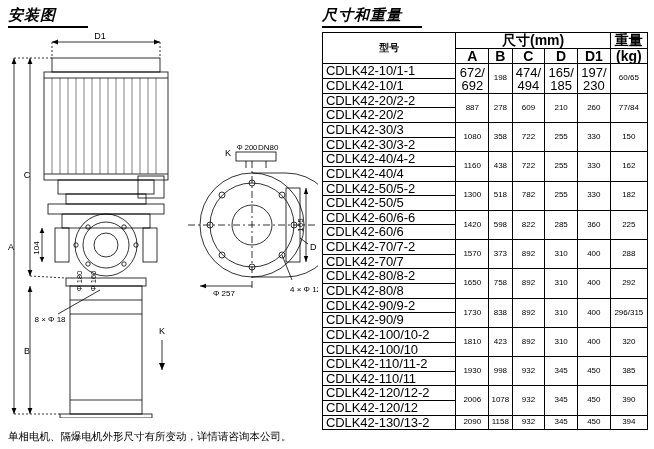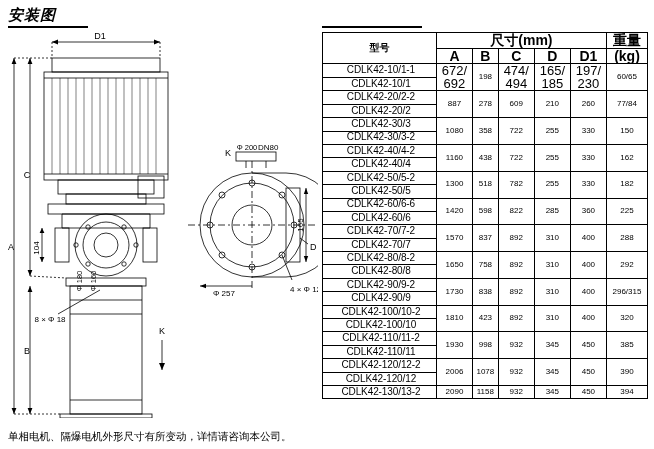--- a/index.html
+++ b/index.html
@@ -30,37 +30,38 @@
   #table-wrap{position:absolute;left:322px;top:32px;width:298px;}
   table{border-collapse:collapse;width:326px;font-size:8px;}
   table td,table th{
     border:1px solid #000;text-align:center;vertical-align:middle;
     padding:0;line-height:1.05;font-weight:normal;
   }
   thead td{font-weight:bold;font-size:14px;height:13px;}
   thead td.model-head{font-size:10px;}
   tbody td{height:12.4px;}
   tbody td.model{
-    text-align:center;padding-left:3px;font-size:10px;letter-spacing:-0.1px;
+    text-align:left;padding-left:3px;font-size:13px;letter-spacing:-0.1px;
   }
   .two-line{line-height:1.0;font-size:13px;}
 
   
   #footnote{
     position:absolute;left:8px;top:430px;font-size:10.5px;white-space:nowrap;font-family:Liberation Mono, monospace;
   }
 </style>
 </head>
 <body>
 
 <div class="page">
 
   <div class="sec-title" id="title-left">安装图</div>
   <div class="rule" id="rule-left"></div>
 
+  <div class="sec-title" id="title-right">尺寸和重量</div>
   <div class="rule" id="rule-right"></div>
 
   <div id="drawing">
     <svg width="318" height="390" viewBox="0 0 318 390" xmlns="http://www.w3.org/2000/svg">
       <g stroke="#000" fill="none" stroke-width="0.8" font-family="Liberation Sans, sans-serif" font-size="8">
 
         <line x1="52" y1="14" x2="160" y2="14"></line>
         <path d="M52 14 l6 -2.4 v4.8 z" fill="#000" stroke="none"></path>
         <path d="M160 14 l-6 -2.4 v4.8 z" fill="#000" stroke="none"></path>
         <text x="100" y="11" font-size="9" fill="#000" stroke="none" text-anchor="middle">D1</text>
@@ -302,21 +303,21 @@
             <td rowspan="2">285</td>
             <td rowspan="2">360</td>
             <td rowspan="2">225</td>
           </tr>
           <tr>
             <td class="model">CDLK42-60/6</td>
           </tr>
           <tr>
             <td class="model">CDLK42-70/7-2</td>
             <td rowspan="2">1570</td>
-            <td rowspan="2">837</td>
+            <td rowspan="2">373</td>
             <td rowspan="2">892</td>
             <td rowspan="2">310</td>
             <td rowspan="2">400</td>
             <td rowspan="2">288</td>
           </tr>
           <tr>
             <td class="model">CDLK42-70/7</td>
           </tr>
           <tr>
             <td class="model">CDLK42-80/8-2</td>

